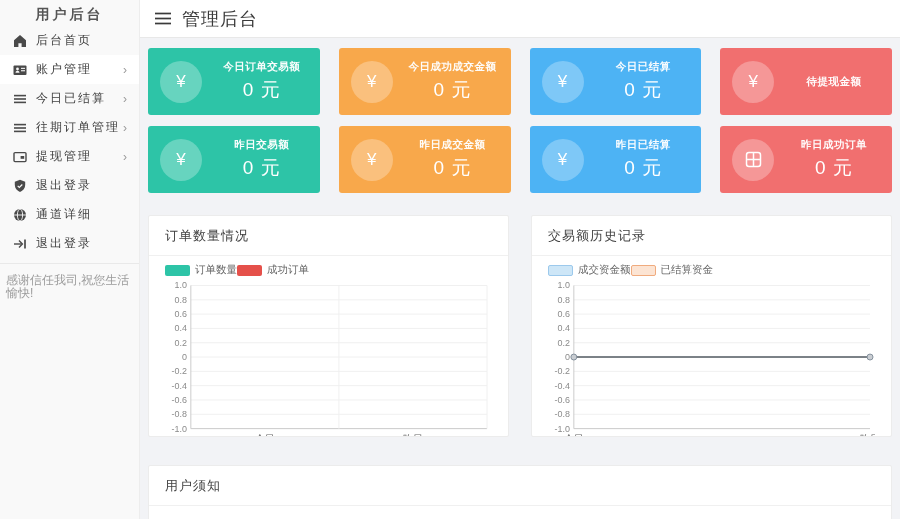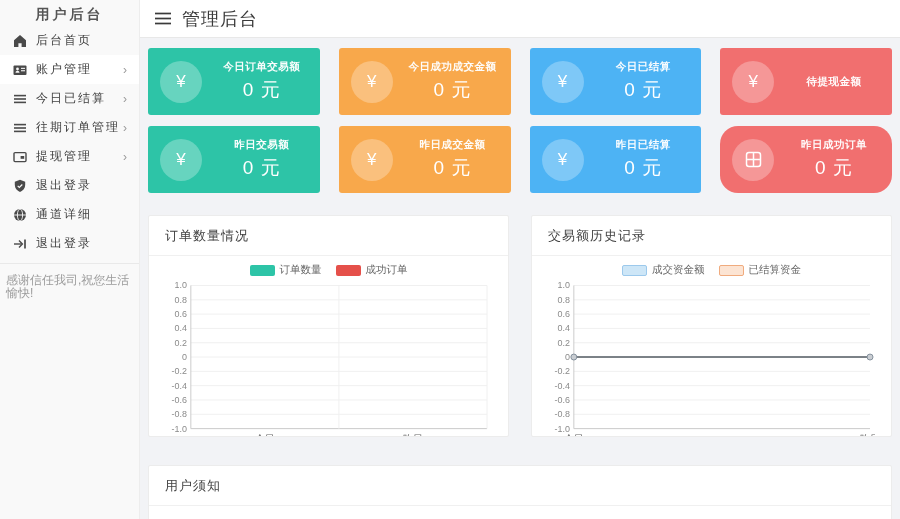--- a/index.html
+++ b/index.html
@@ -27,21 +27,21 @@
   .icon-circle{width:42px;height:42px;border-radius:50%;background:rgba(255,255,255,0.28);display:flex;align-items:center;justify-content:center;font-size:17px;color:#fff;flex-shrink:0;}
   .stat-text{margin-left:auto;text-align:center;min-width:92px;}
   .stat-label{font-size:10.5px;opacity:.97;letter-spacing:.5px;font-weight:bold;}
   .stat-value{font-size:19px;margin-top:3px;letter-spacing:1px;}
   
   .charts-row{display:flex;gap:22px;margin-top:22px;}
   .panel{background:#fff;border:1px solid #ececec;border-radius:2px;box-sizing:border-box;}
   .chart-card{flex:1;height:222px;overflow:hidden;}
   .panel-title{font-size:13px;color:#424242;padding:11px 16px 10px;border-bottom:1px solid #f0f0f0;letter-spacing:1px;}
   .chart-body{padding:0 16px;}
-  .legend{display:flex;justify-content:center;gap:14px;margin:7px 0 2px;}
+  .legend{display:flex;justify-content:flex-start;margin:7px 0 2px;}
   .legend-item{display:flex;align-items:center;gap:5px;font-size:10.5px;color:#666;cursor:pointer;}
   .legend-swatch{width:25px;height:11px;border-radius:2px;box-sizing:border-box;}
   
   .notice-card{margin-top:28px;height:90px;}
 </style>
 </head>
 <body>
 
 <div class="app">
   <aside class="sidebar">
@@ -227,21 +227,21 @@
   <div class="stat-card" style="background: rgb(77, 179, 244);">
     <span class="icon-circle">
               <span style="font-size:17px;line-height:1;">¥</span>
             </span>
     <span class="stat-text">
       <div class="stat-label">昨日已结算</div>
       <div class="stat-value">0 元</div>
     </span>
   </div>
 
-  <div class="stat-card" style="background: rgb(241, 111, 111); border-radius: 18px;">
+  <div class="stat-card" style="background: rgb(241, 111, 111);">
     <span class="icon-circle">
               <svg viewBox="0 0 18 18" width="17" height="17">
                 <rect x="1.6" y="1.6" width="14.8" height="14.8" rx="2.6" fill="none" stroke="#fff" stroke-width="1.6"></rect>
                 <line x1="9" y1="2.2" x2="9" y2="15.8" stroke="#fff" stroke-width="1.6"></line>
                 <line x1="2.2" y1="9" x2="15.8" y2="9" stroke="#fff" stroke-width="1.6"></line>
               </svg>
             </span>
     <span class="stat-text">
       <div class="stat-label">昨日成功订单</div>
       <div class="stat-value">0 元</div>

